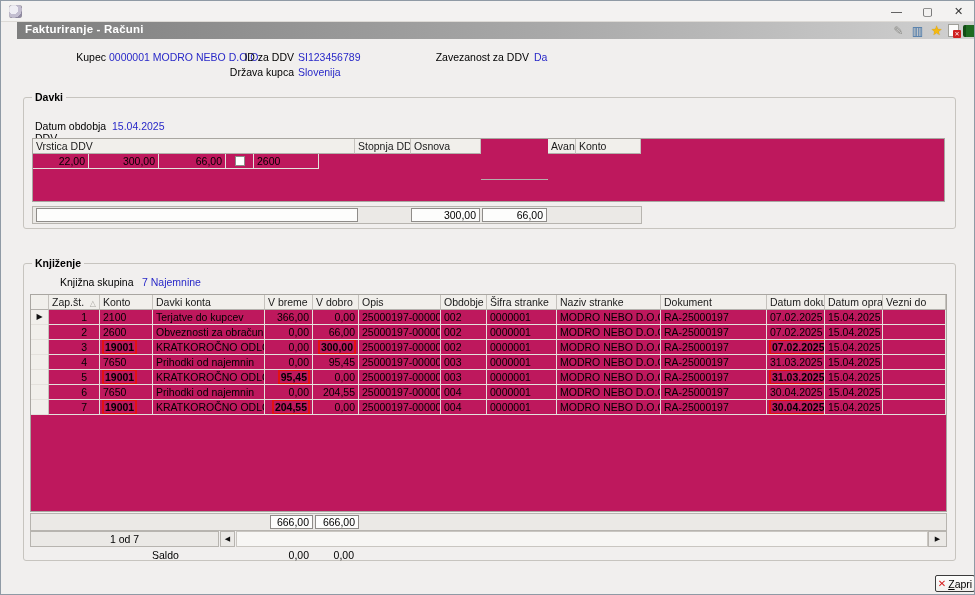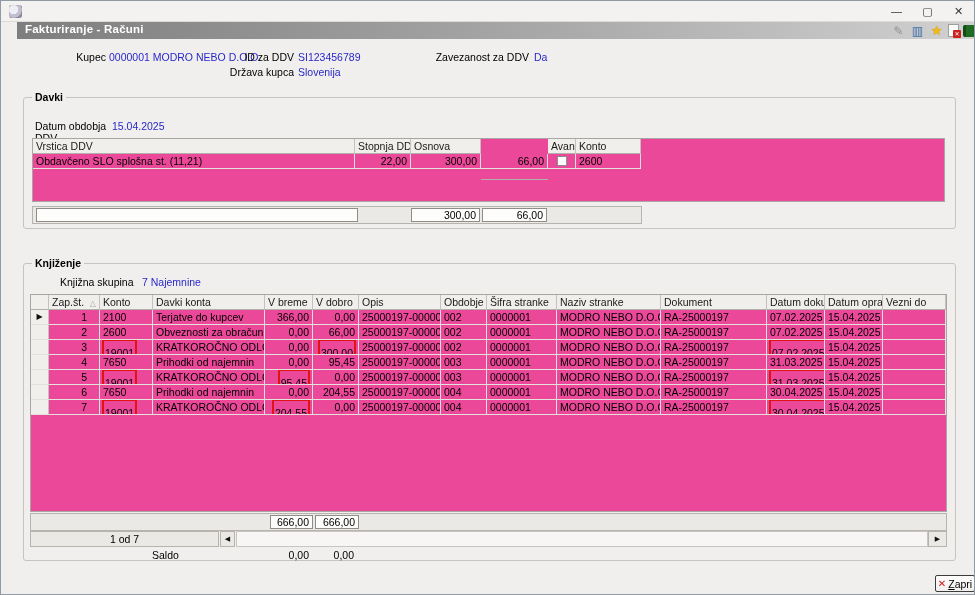--- a/index.html
+++ b/index.html
@@ -29,31 +29,31 @@
   .bicon[data-name="delete-document-icon"]{position:relative;width:11px;height:13px;background:#fcfcfb;border:1px solid #9f9f99;}
   .bicon[data-name="delete-document-icon"] .g{position:absolute;right:-3px;bottom:-2px;width:8px;height:8px;background:#cf2020;color:#fff;font-size:6px;line-height:8px;text-align:center;border-radius:1px;}
   .bicon[data-name="book-icon"]{width:13px;height:12px;background:#1e6b21;border-left:3px solid #134c16;border-radius:2px;}
   
   .flabel{position:absolute;height:12px;line-height:12px;text-align:right;color:#000;}
   .fvalue{position:absolute;height:12px;line-height:12px;color:#2828c8;}
   
   .group{position:absolute;border:1px solid #c7c4bf;border-radius:3px;}
   .group-label{position:absolute;top:-7px;left:8px;background:#f1efee;padding:0 3px;font-weight:bold;color:#000;line-height:12px;}
   
-  .grid{position:absolute;background:#ec4899;border:1px solid #a9a6a1;overflow:hidden;}
+  .grid{position:absolute;background:#be185d;border:1px solid #a9a6a1;overflow:hidden;}
   .trow{display:flex;height:15px;}
   .cell{flex:0 0 auto;padding:0 3px;font-size:10.5px;line-height:14px;white-space:nowrap;overflow:hidden;
     border-right:1px solid #e4e1dc;border-bottom:1px solid #e4e1dc;color:#000;}
   .hcell{background:#f1efeb;border-right:1px solid #c5c2bd;border-bottom:1px solid #b3b0ab;color:#1a1a1a;position:relative;}
   .selcell{background:#f1efeb;border-right:1px solid #c5c2bd;text-align:center;font-size:8px;line-height:14px;color:#111;}
   .l{text-align:left}.r{text-align:right}.c{text-align:center}
   .zap{padding-right:12px;}
   .sort{position:absolute;right:3px;top:2px;font-size:8px;color:#aaa7a2;}
   .cb{display:inline-block;width:10px;height:10px;background:#fff;border:1px solid #8d8d89;vertical-align:middle;margin-top:-2px;}
-  .red-annot{display:inline-block;padding:6px 2px;outline:2px solid #e21212;outline-offset:-1px;}
+  .red-annot{display:inline-block;padding:0 2px;outline:2px solid #e21212;outline-offset:-1px;font-weight:bold;}
   
   .tstrip{position:absolute;background:#ebe9e6;border:1px solid #b7b4af;}
   .tbox{position:absolute;background:#fdfdfc;border:1px solid #8f8c89;height:14px;line-height:12px;text-align:right;padding:0 3px;font-size:10.5px;}
   .pgcell{position:absolute;background:#ebe9e6;border:1px solid #b7b4af;text-align:center;line-height:14px;font-size:10.5px;}
   .pgbtn{position:absolute;width:15px;height:16px;background:#ebe9e6;border:1px solid #b7b4af;font-size:7px;text-align:center;line-height:14px;cursor:pointer;color:#111;}
   .pgtrack{position:absolute;height:16px;background:#f7f6f4;border:1px solid #c9c6c1;cursor:pointer;}
   .saldo-label{position:absolute;font-size:10.5px;color:#000;}
   .saldo-val{position:absolute;width:60px;text-align:right;font-size:10.5px;color:#000;}
   
   .close-btn{position:absolute;left:934px;top:574px;width:40px;height:17px;border:1px solid #3c3c3c;border-radius:2px;
@@ -110,21 +110,20 @@
     <div class="grid" style="left:8px;top:40px;width:913px;height:64px;" id="davki-grid" data-name="tax-grid">
         <div class="trow">
           <div class="cell l hcell" data-name="column-header-vrstica" style="width: 322px;">Vrstica DDV</div>
           <div class="cell l hcell" data-name="column-header-stopnja" style="width: 56px;">Stopnja DDV</div>
           <div class="cell l hcell" data-name="column-header-osnova" style="width: 70px;">Osnova</div>
           <div class="cell l hcell" data-name="column-header-ddv" style="width: 67px; margin-top: 40px;">DDV</div>
           <div class="cell l hcell" data-name="column-header-avans" style="width: 28px;">Avans</div>
           <div class="cell l hcell" data-name="column-header-konto" style="width: 65px;">Konto</div>
         </div>
         <div class="trow" data-name="tax-row">
-          <div class="cell l" data-name="cell-vrstica" style="width: 322px;">Obdavčeno SLO splošna st. (11,21)</div>
           <div class="cell r" data-name="cell-stopnja" style="width: 56px;">22,00</div>
           <div class="cell r" data-name="cell-osnova" style="width: 70px;">300,00</div>
           <div class="cell r" data-name="cell-ddv" style="width: 67px;">66,00</div>
           <div class="cell c" data-name="cell-avans" style="width: 28px;"><span class="cb" data-name="avans-checkbox"></span></div>
           <div class="cell l" data-name="cell-konto" style="width: 65px;">2600</div>
         </div>
       </div>
     <div class="tstrip" style="left:8px;top:108px;width:610px;height:18px;" data-name="tax-totals-strip">
       <div class="tbox" style="left:3px;top:1px;width:322px;" data-name="tax-totals-empty-field"></div>
       <div class="tbox" style="left:378px;top:1px;width:69px;" data-name="tax-total-osnova">300,00</div>

